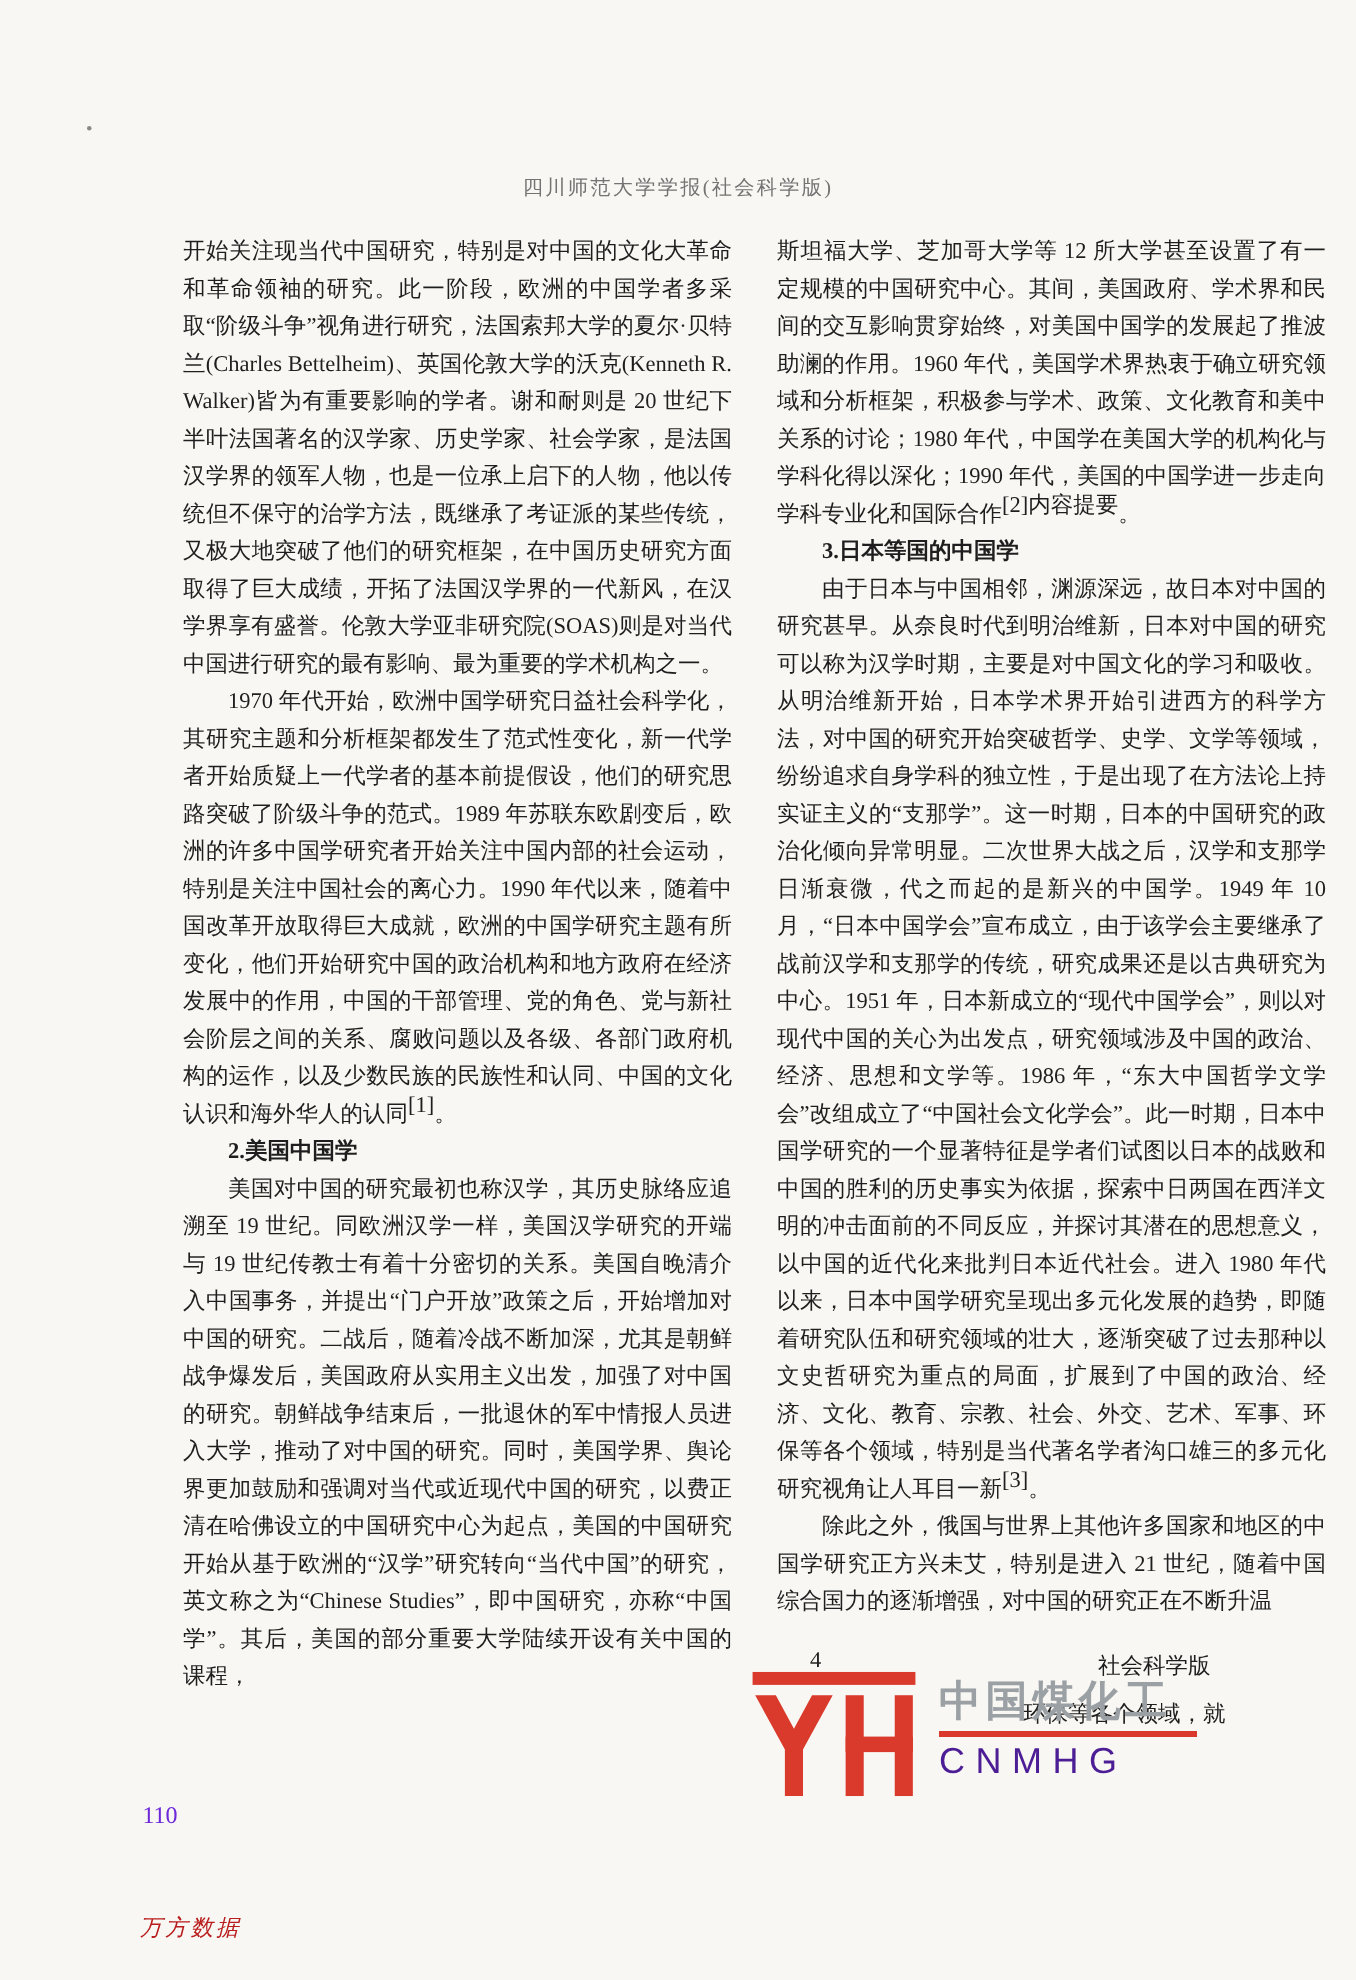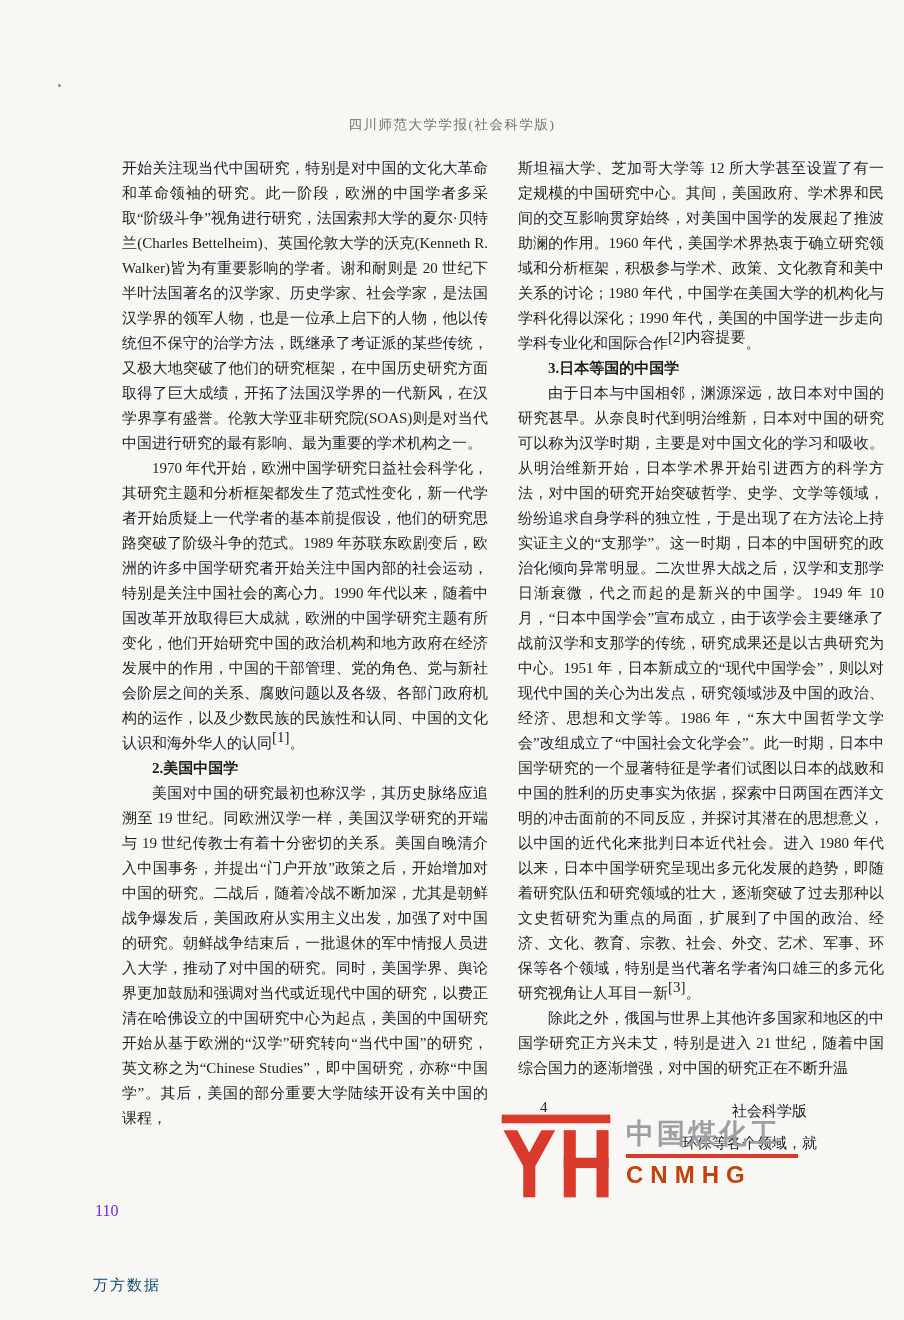--- a/index.html
+++ b/index.html
@@ -59,31 +59,31 @@
     font-size:28px; line-height:32px; letter-spacing:3px;
     color:#9aa0a4;
     font-family:"Liberation Sans", sans-serif;
     font-weight:bold;
   }
   .wm-underline {
     width:172px; height:4px; background:#d93a2b; margin:4px 0 4px 0;
   }
   .wm-en {
     font-size:24px; line-height:26px; letter-spacing:7px;
-    color:#c2410c;
+    color:#4c1d95;
     font-family:"Liberation Sans", sans-serif;
-    font-weight:bold;
+    font-weight:normal;
   }
   .page-number {
     position:absolute; left:95px; top:1202px;
     font-size:16px; color:#6d28d9;
   }
   .provider {
     position:absolute; left:93px; top:1276px;
-    font-size:15px; color:#0c4a6e; letter-spacing:2px;
+    font-size:15px; color:#b91c1c; letter-spacing:2px;font-style:italic;
   }
 </style>
 </head>
 <body>
 
 <div class="page">
 
   <div class="scan-dot"></div>
 
   <div class="header">四川师范大学学报(社会科学版)</div>

